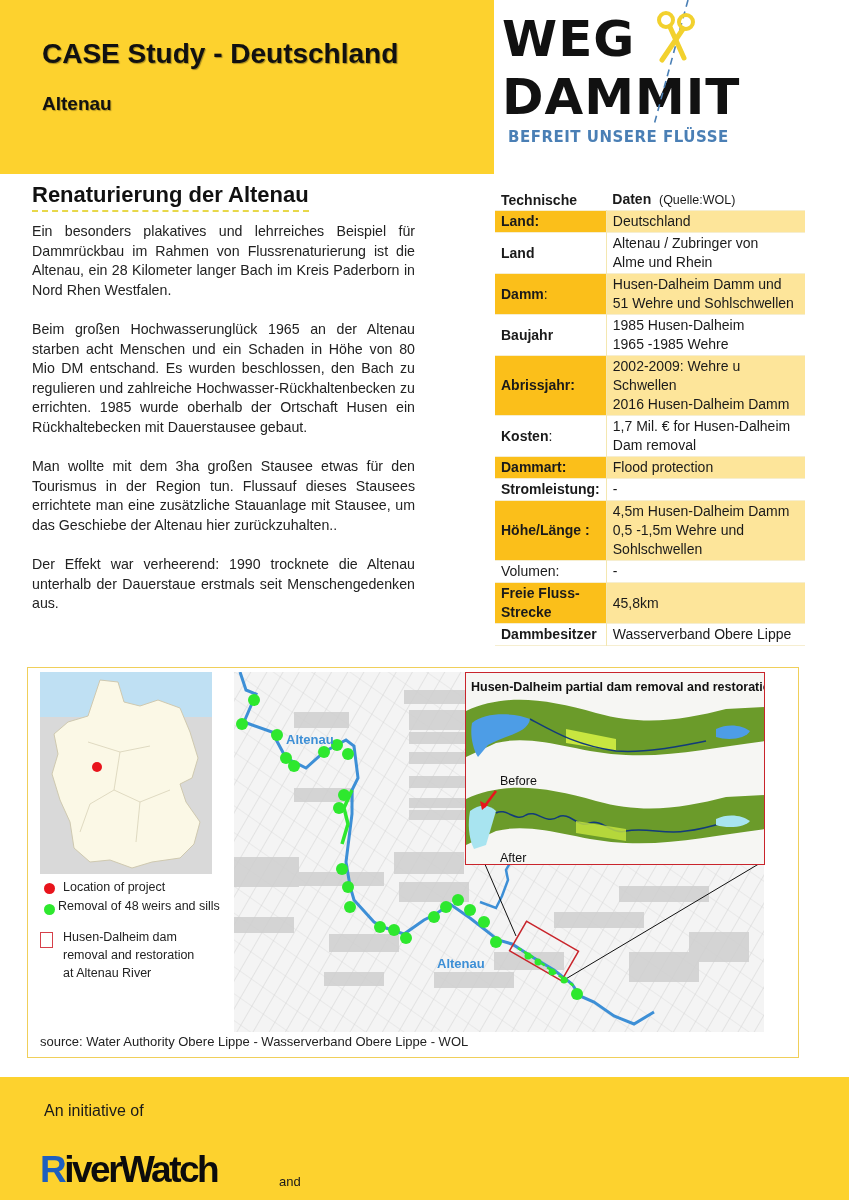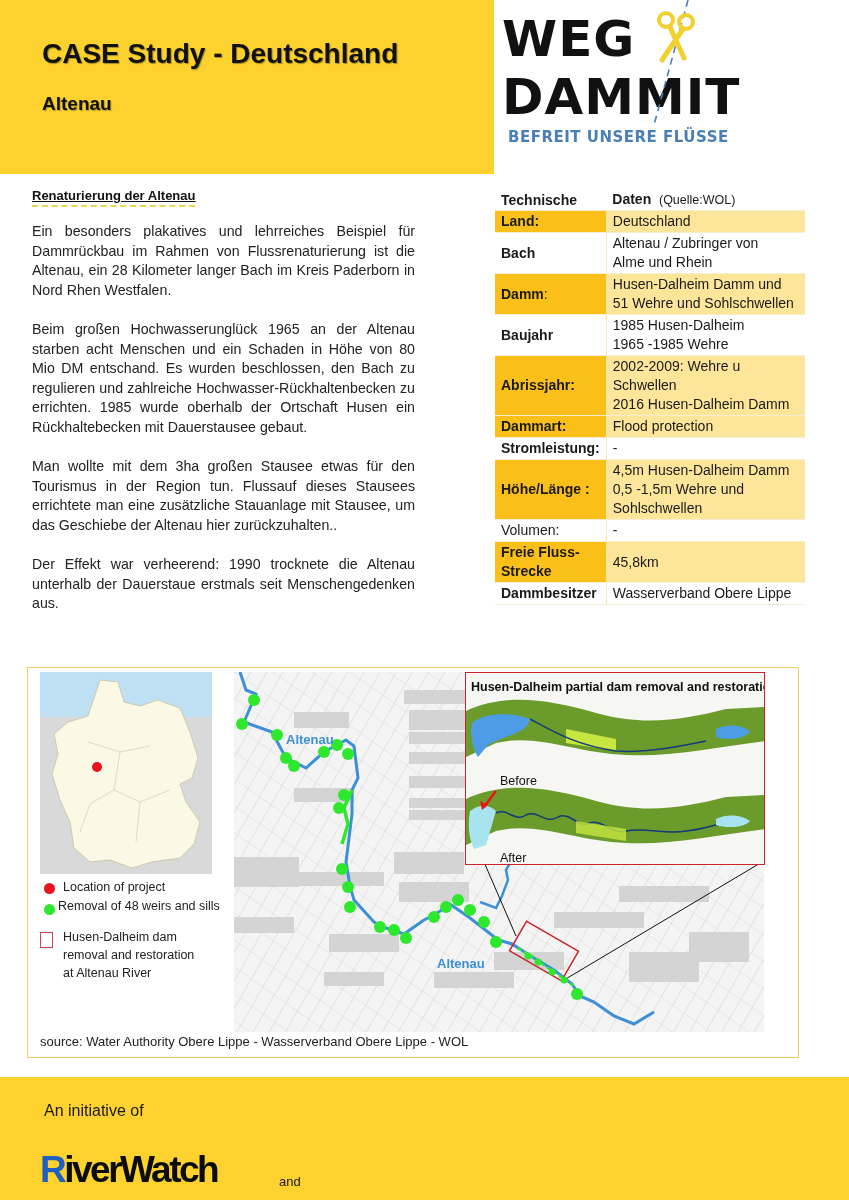--- a/index.html
+++ b/index.html
@@ -10,21 +10,21 @@
   .header-band { position: absolute; left: 0; top: 0; width: 494px; height: 174px; background: #fdd22e; }
   .header-title { position: absolute; left: 42px; top: 38px; font-family: "Liberation Sans", sans-serif; font-weight: bold; font-size: 28px; color: #111; text-shadow: 1px 1px 1px rgba(0,0,0,0.35); white-space: nowrap; }
   .header-subtitle { position: absolute; left: 42px; top: 93px; font-weight: bold; font-size: 19px; color: #111; text-shadow: 1px 1px 1px rgba(0,0,0,0.3); }
   .header-right { position: absolute; left: 494px; top: 0; width: 388px; height: 153px; background: #ffffff; }
   .logo-weg { position: absolute; left: 8px; top: 14px; font-family: "DejaVu Sans", sans-serif; font-weight: bold; font-size: 50px; letter-spacing: 1px; color: #111; line-height: 1; }
   .logo-dammit { position: absolute; left: 8px; top: 72px; font-family: "DejaVu Sans", sans-serif; font-weight: bold; font-size: 50px; letter-spacing: 1px; color: #111; line-height: 1; }
   .logo-tagline { position: absolute; left: 14px; top: 128px; font-family: "DejaVu Sans", sans-serif; font-weight: bold; font-size: 15px; letter-spacing: 0.5px; color: #4a7fb5; white-space: nowrap; }
   .logo-scissors { position: absolute; left: 154px; top: 0px; width: 60px; height: 125px; }
 
   
-  .article-heading { position: absolute; left: 32px; top: 188px; font-weight: bold; font-size: 13px; color: #111; padding-bottom: 2px; border-bottom: 2px dashed #e8d84a; white-space: nowrap; text-decoration: underline; }
+  .article-heading { position: absolute; left: 32px; top: 182px; font-weight: bold; font-size: 22px; color: #111; padding-bottom: 2px; border-bottom: 2px dashed #e8d84a; white-space: nowrap; }
   .article-body { position: absolute; left: 32px; top: 222px; width: 383px; font-family: "Liberation Sans", sans-serif; font-size: 14.2px; line-height: 19.6px; color: #222; text-align: justify; }
   .article-body p { margin-bottom: 19.6px; }
 
   
   .tech-table { position: absolute; left: 495px; top: 190px; width: 310px; border-collapse: collapse; font-family: "Liberation Sans", sans-serif; font-size: 14px; color: #1a1a1a; }
   .tech-table td { vertical-align: middle; padding: 1px 6px; line-height: 19px; }
   .tech-table td.k { width: 110px; font-weight: bold; }
   .tech-table tr.hdr td { background: #fff; padding-top: 0; padding-bottom: 0; }
   .tech-table tr.hl td.k { background: #fbbf1a; }
   .tech-table tr.hl td.v { background: #fde59a; }
@@ -95,21 +95,21 @@
       <td class="k">Technische</td>
       <td class="v" style="border-left:none"><b>Daten</b>&nbsp; <span class="src">(Quelle:WOL)</span></td>
     </tr>
   <tr class="hl">
         <td class="k"><span>Land:</span></td>
         <td class="v">
           <div>Deutschland</div>
         </td>
       </tr>
       <tr class="pl">
-        <td class="k"><span>Bach</span></td>
+        <td class="k"><span>Land</span></td>
         <td class="v">
           <div>Altenau / Zubringer von</div>
           <div>Alme und Rhein</div>
         </td>
       </tr>
       <tr class="hl">
         <td class="k"><span>Damm</span><span class="nb">:</span></td>
         <td class="v">
           <div>Husen-Dalheim Damm und</div>
           <div>51 Wehre und Sohlschwellen</div>
@@ -121,20 +121,27 @@
           <div>1985  Husen-Dalheim</div>
           <div>1965 -1985 Wehre</div>
         </td>
       </tr>
       <tr class="hl">
         <td class="k"><span>Abrissjahr:</span></td>
         <td class="v">
           <div>2002-2009: Wehre u</div>
           <div>Schwellen</div>
           <div>2016  Husen-Dalheim Damm</div>
+        </td>
+      </tr>
+      <tr class="pl">
+        <td class="k"><span>Kosten</span><span class="nb">:</span></td>
+        <td class="v">
+          <div>1,7 Mil. € for  Husen-Dalheim</div>
+          <div>Dam removal</div>
         </td>
       </tr>
       <tr class="hl">
         <td class="k"><span>Dammart:</span></td>
         <td class="v">
           <div>Flood protection</div>
         </td>
       </tr>
       <tr class="pl">
         <td class="k"><span>Stromleistung:</span></td>

